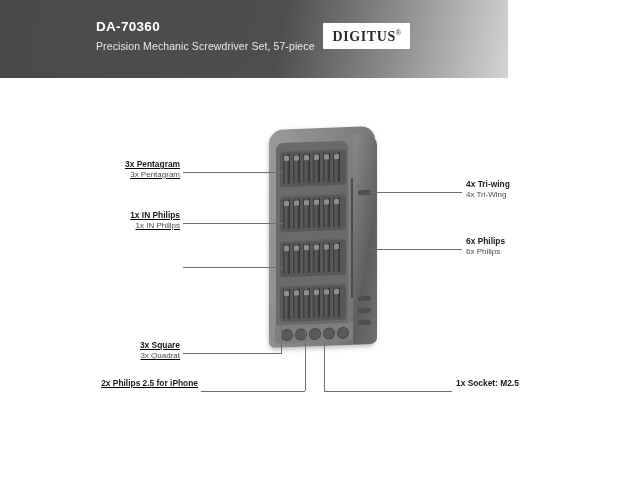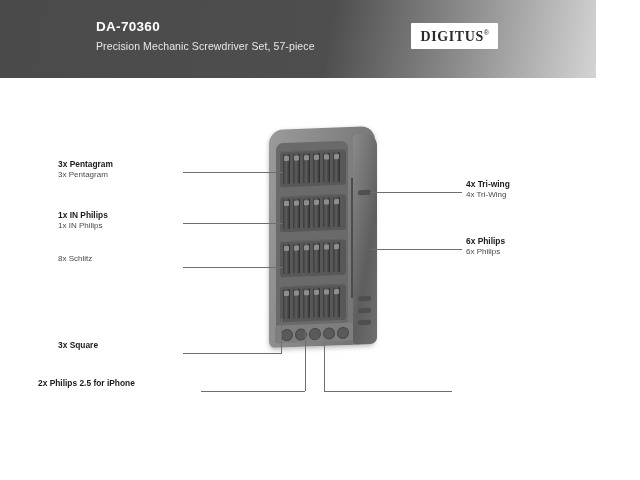--- a/index.html
+++ b/index.html
@@ -13,21 +13,21 @@
     font-family: "Liberation Sans", sans-serif;
     position: relative;
     overflow: hidden;
   }
 
   
   .header {
     position: absolute;
     left: 0;
     top: 0;
-    width: 596px;
+    width: 508px;
     height: 78px;
     background: linear-gradient(100deg, #4a4a4a 0%, #4e4e4e 55%, #8f8f8f 78%, #d4d4d4 100%);
     text-align: center;
   }
   .header-title {
     position: absolute;
     left: 96px;
     top: 19px;
     color: #ffffff;
     font-size: 13.5px;
@@ -72,21 +72,21 @@
     font-size: 8.4px;
     font-weight: bold;
     color: #1a1a1a;
     white-space: nowrap;
   }
   .label .de {
     font-size: 8px;
     color: #4a4a4a;
     white-space: nowrap;
   }
-  .label.right-align { text-align: left; }
+  .label.right-align { text-align: right; text-decoration: underline; }
   .label.left-align { text-align: left; }
 
   
   .leader {
     position: absolute;
     background: #6e6e6e;
   }
   .leader.h { height: 1px; }
   .leader.v { width: 1px; }
 
@@ -321,26 +321,26 @@
 </div>
 <div class="leader h" style="left:183px; top:172px; width:100px;"></div>
 
 <div class="label right-align" style="left:58px; top:210px; width:122px;">
   <div class="en">1x IN Philips</div>
   <div class="de">1x IN Philips</div>
 </div>
 <div class="leader h" style="left:183px; top:223px; width:100px;"></div>
 
 <div class="label right-align" style="left:58px; top:254px; width:122px;">
-  <div class="de">8x Schlitz</div>
 </div>
 <div class="leader h" style="left:183px; top:267px; width:100px;"></div>
 
 <div class="label right-align" style="left:58px; top:340px; width:122px;">
   <div class="en">3x Square</div>
+  <div class="de">3x Quadrat</div>
 </div>
 <div class="leader h" style="left:183px; top:353px; width:98px;"></div>
 <div class="leader v" style="left:281px; top:318px; height:36px;"></div>
 
 <div class="label right-align" style="left:38px; top:378px; width:160px;">
   <div class="en">2x Philips 2.5 for iPhone</div>
 </div>
 <div class="leader h" style="left:201px; top:391px; width:104px;"></div>
 <div class="leader v" style="left:305px; top:330px; height:61px;"></div>
 
@@ -350,15 +350,16 @@
 </div>
 <div class="leader h" style="left:370px; top:192px; width:92px;"></div>
 
 <div class="label left-align" style="left:466px; top:236px; width:140px;">
   <div class="en">6x Philips</div>
   <div class="de">6x Philips</div>
 </div>
 <div class="leader h" style="left:370px; top:249px; width:92px;"></div>
 
 <div class="label left-align" style="left:456px; top:378px; width:150px;">
+  <div class="en">1x Socket: M2.5</div>
 </div>
 <div class="leader h" style="left:324px; top:391px; width:128px;"></div>
 <div class="leader v" style="left:324px; top:342px; height:49px;"></div>
 
 </body></html>

